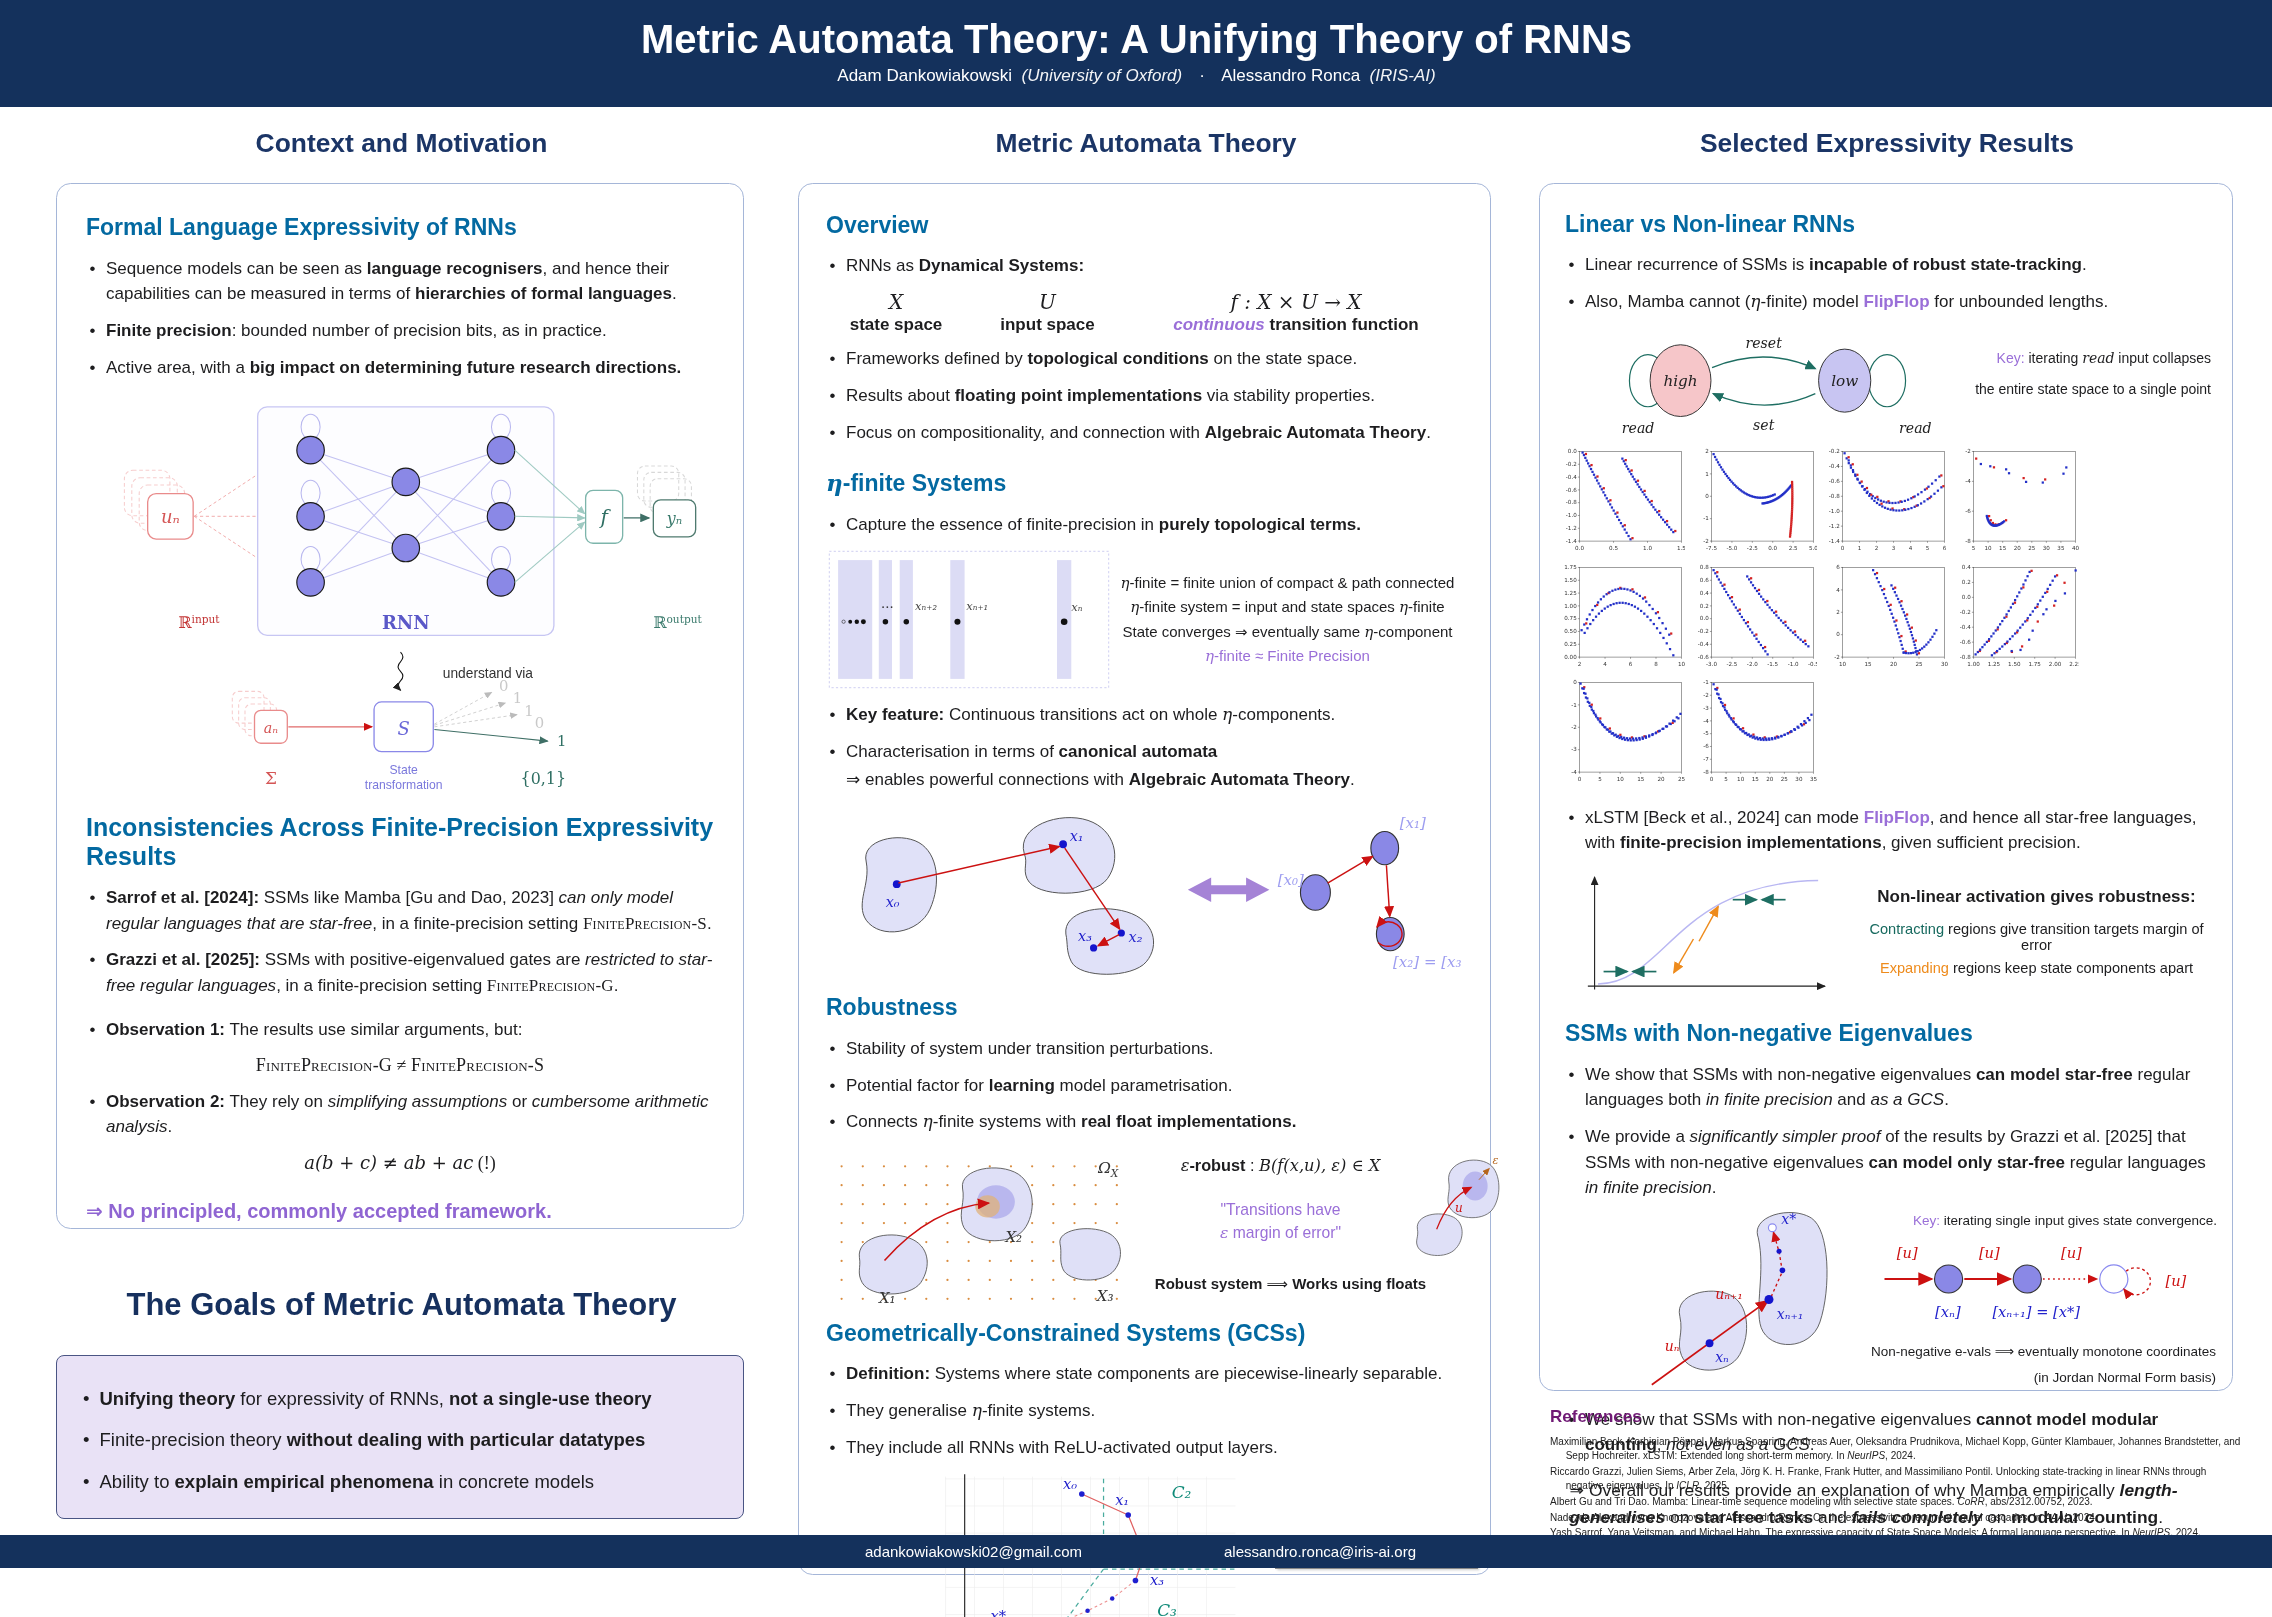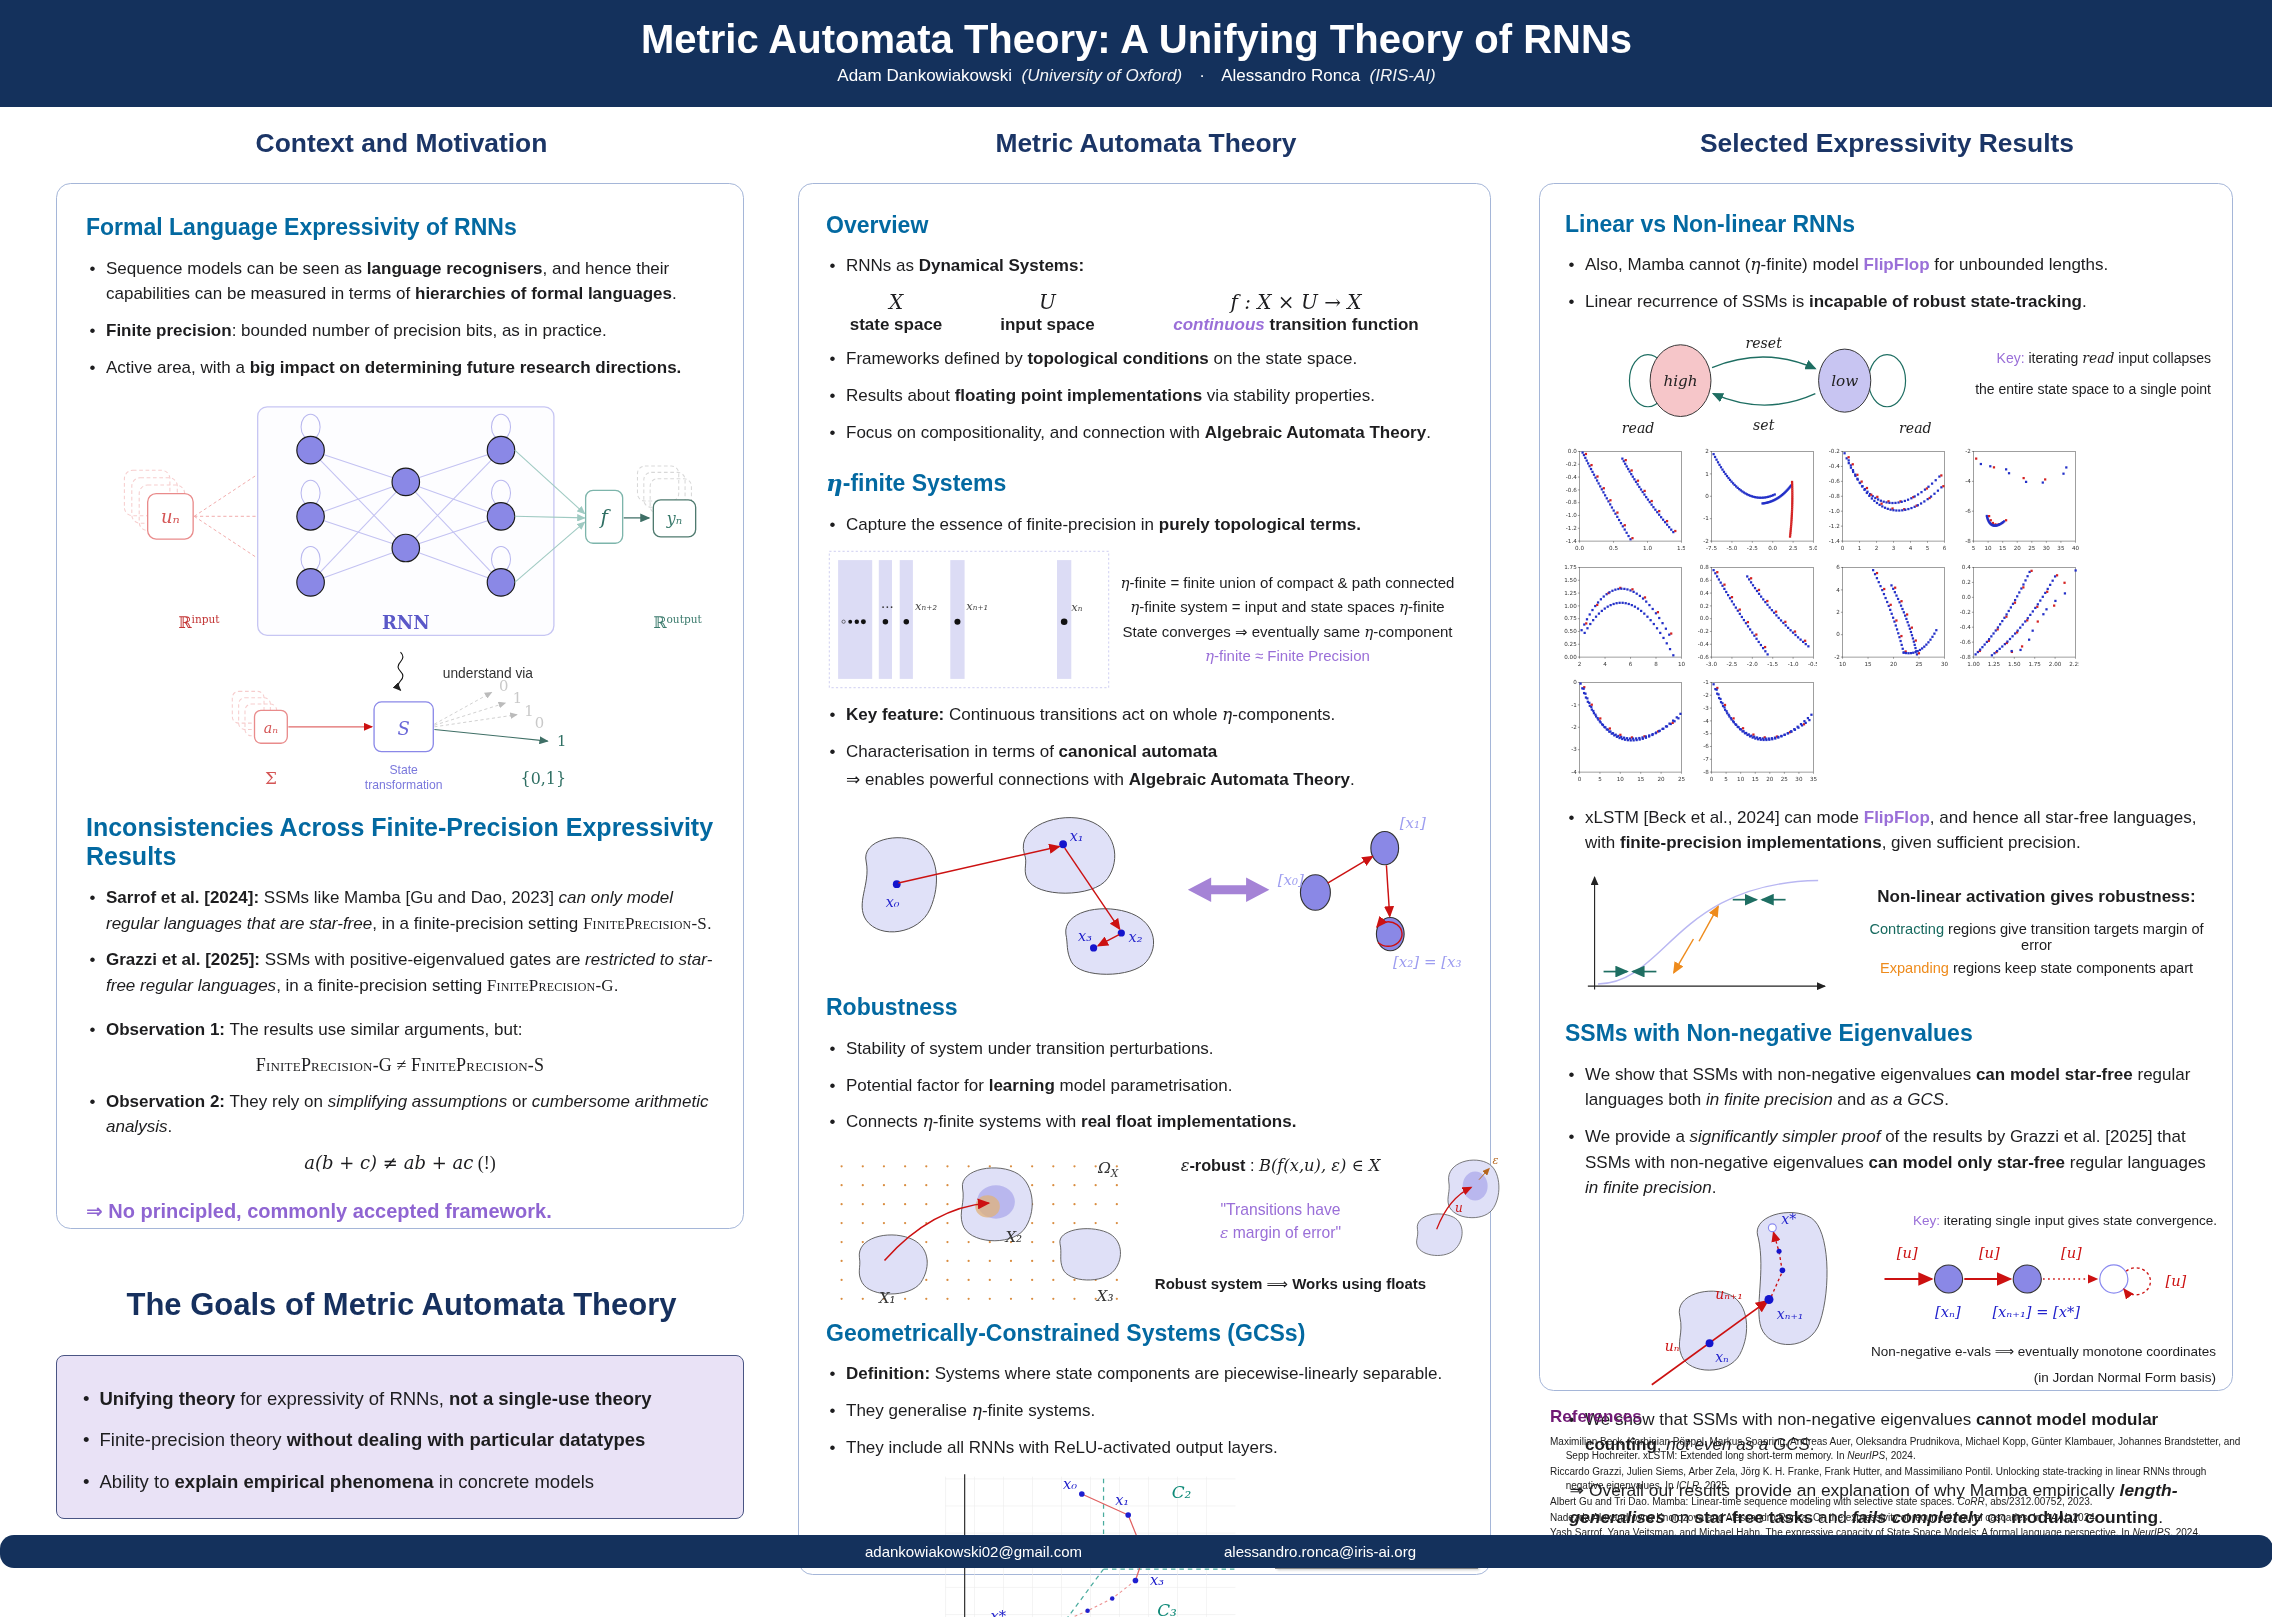--- a/index.html
+++ b/index.html
@@ -9,21 +9,21 @@
   .b{font-weight:700;}
   .i{font-style:italic;}
   .m{font-family:"DejaVu Serif",serif;font-style:italic;}
   .sc{font-variant:small-caps;font-family:"Liberation Serif","DejaVu Serif",serif;letter-spacing:0.2px;}
   
   #hdr{left:0;top:0;width:2273px;height:107px;background:#14315c;color:#fff;}
   #hdr .t{position:absolute;left:0;top:17px;width:100%;text-align:center;font-size:40px;font-weight:700;}
   #hdr .a{position:absolute;left:0;top:66px;width:100%;text-align:center;font-size:17px;}
   #hdr .aff{font-style:italic;opacity:.95;}
   #hdr .sep{padding:0 12.4px;}
-  #ftr{left:0;top:1535px;width:2273px;height:33px;background:#14315c;color:#fff;border-radius:14px;}
+  #ftr{left:0;top:1535px;width:2273px;height:33px;background:#14315c;color:#fff;}
   #ftr span{position:absolute;top:7.9px;font-size:15px;}
   
   .colT{top:128px;text-align:center;font-size:26.4px;font-weight:700;color:#1b3566;}
   .panel{border:1.7px solid #a5b6d8;border-radius:14.6px;background:#fff;box-sizing:border-box;padding:22.5px 29px;}
   .h2{color:#0369a1;font-size:23px;font-weight:700;margin:7.9px 0 14.6px 0;}
   .bul{position:relative;padding-left:20px;font-size:17px;line-height:1.5;margin:11.2px 0;}
   .bul::before{content:"•";position:absolute;left:3.4px;top:0;}
   .formula{text-align:center;font-family:"Liberation Serif","DejaVu Serif",serif;font-size:18px;margin:12.4px 0;}
   .concl{color:#8f65d2;font-size:20px;font-weight:600;margin-top:25px;}
   
@@ -542,22 +542,22 @@
         <text x="398.68" y="257.36" font-size="30" fill="#0f8a78" font-style="italic">C₃</text>
       </svg>
     <div class="abs" style="left:449px;top:67px;border:0.8px solid #888;box-shadow:1.7px 1.7px 2.2px rgba(0,0,0,.18);padding:6.7px 11.2px;font-size:13.5px;background:#fff;white-space:nowrap;">
       <span style="display:inline-block;width:29px;border-top:1.7px dashed #49ab9e;vertical-align:middle;margin-right:6.7px;"></span><span>Separating hyperplanes</span>
     </div>
   </div>
 </section>
 
 <section class="abs panel" style="left:1539px;top:183px;width:694px;height:1208px;padding:19px 25px;">
   <div class="h2">Linear vs Non-linear RNNs</div>
+  <div class="bul"><span>Linear recurrence of SSMs is </span><span class="b">incapable of robust state-tracking</span><span>.</span></div>
   <div class="bul"><span>Also, Mamba cannot (</span><span class="m">η</span><span>-finite) model </span><span class="b" style="color: rgb(154, 111, 216);">FlipFlop</span><span> for unbounded lengths.</span></div>
-  <div class="bul"><span>Linear recurrence of SSMs is </span><span class="b">incapable of robust state-tracking</span><span>.</span></div>
 
   <div class="figC" style="height:118px;margin-top:5.6px;">
     <svg class="abs" style="left:34px;top:0;" viewBox="0 0 620 205" width="337" height="112">
       <ellipse cx="90" cy="100" rx="34" ry="48" fill="none" stroke="#1e6e62" stroke-width="2.2"></ellipse>
       <ellipse cx="530" cy="100" rx="34" ry="48" fill="none" stroke="#1e6e62" stroke-width="2.2"></ellipse>
       <ellipse cx="150" cy="100" rx="56" ry="66" fill="#f6c6c9" stroke="#333" stroke-width="1.8"></ellipse>
       <ellipse cx="452" cy="100" rx="48" ry="58" fill="#c8c5f2" stroke="#333" stroke-width="1.8"></ellipse>
       <path d="M208,76 Q305,36 398,78" fill="none" stroke="#1e6e62" stroke-width="2.6" marker-end="url(#mkTeal)"></path>
       <path d="M398,124 Q305,166 210,124" fill="none" stroke="#1e6e62" stroke-width="2.6" marker-end="url(#mkTeal)"></path>
       <text x="150" y="110" font-size="28" font-style="italic" text-anchor="middle" fill="#222">high</text>

